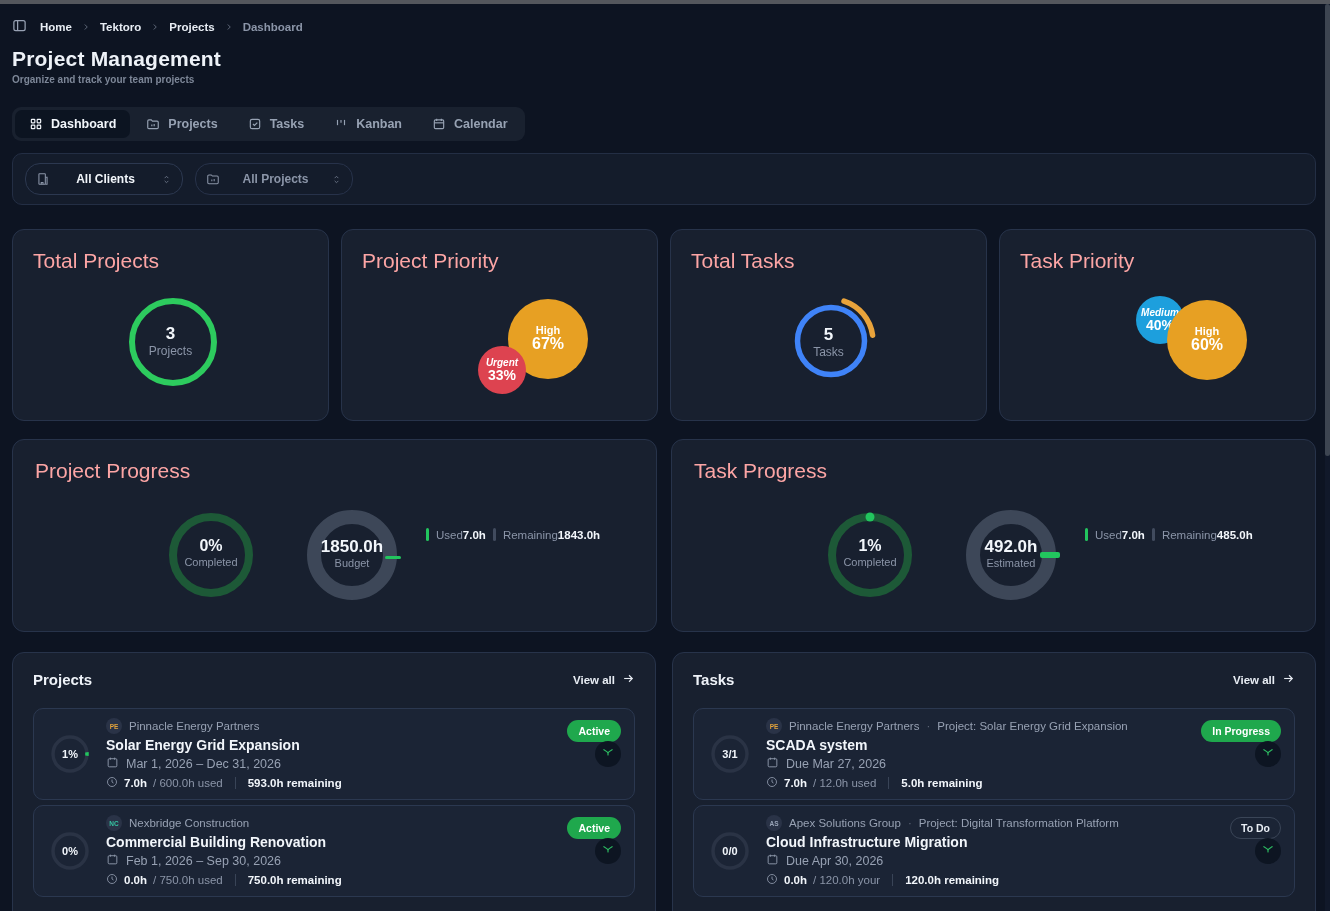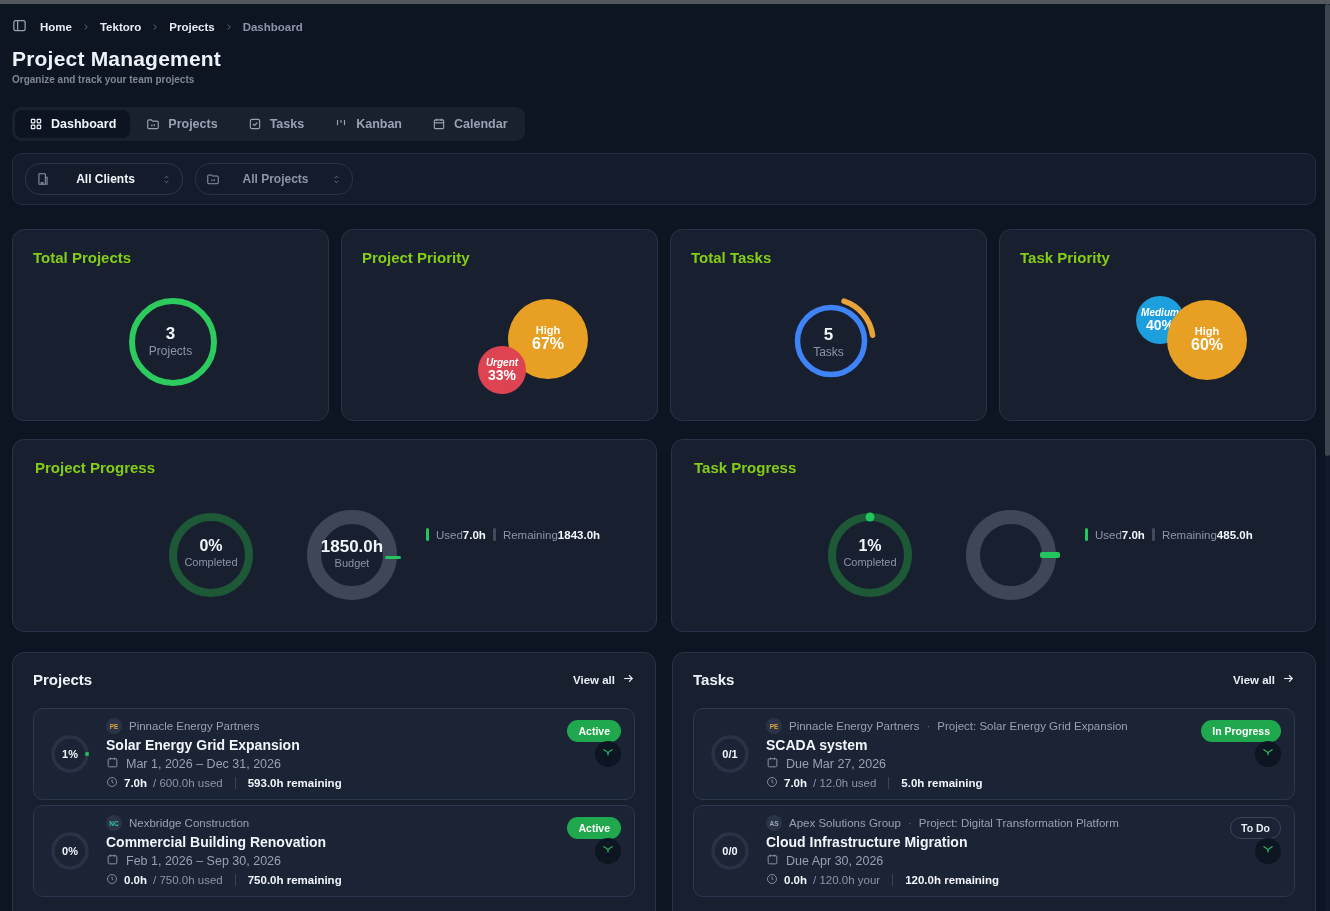--- a/index.html
+++ b/index.html
@@ -39,21 +39,21 @@
   .select .sel-icon { color:#8b95a8; display:flex; }
   .select .sel-label { flex:1; text-align:center; font-size:12px; font-weight:700; color:#f2f6fb; }
   .select.dim { border-color:#27324a; }
   .select.dim .sel-label { color:#8b95a8; }
   .select .sel-chevrons { color:#6b7587; display:flex; }
 
   
   .stats-row { margin-top:24px; display:grid; grid-template-columns:repeat(4,1fr); gap:12px; }
   .card { background:#18202f; border:1px solid #27334a; border-radius:12px; position:relative; }
   .stat-card { height:192px; padding:19px 20px; }
-  .card-title { font-size:15px; font-weight:700; color:#84cc16; }
+  .card-title { font-size:21px; font-weight:400; color:#fca5a5; }
   .chart-layer { position:absolute; inset:0; }
   .ring-text { position:absolute; left:0; width:100%; text-align:center; line-height:1.25; }
   .ring-text .rt-value { font-size:17px; font-weight:700; color:#f2f6fb; }
   .ring-text .rt-label { font-size:12px; color:#8b95a8; }
 
   .bubble { position:absolute; border-radius:50%; display:flex; flex-direction:column; align-items:center;
             justify-content:center; color:#fff; font-weight:700; line-height:1.02; text-align:center; }
   .b-label-lg { font-size:11px; } .b-pct-lg { font-size:16px; }
   .b-label-sm { font-size:10px;font-style:italic; } .b-pct-sm { font-size:14px; }
   .pp-high   { width:80px; height:80px; left:166px; top:69px;  background:#e7a023; }
@@ -348,20 +348,24 @@
         <circle cx="45" cy="7" r="4.5" fill="#22c55e"></circle>
       </svg>
       <div class="ring-text" style="left:108px; width:180px; top:96px;">
         <div class="rt-value" style="font-size:16px;">1%</div>
         <div class="rt-label" style="font-size:11px;">Completed</div>
       </div>
       <svg class="pring" style="left:292px; top:68px;" width="94" height="94" viewBox="0 0 94 94">
         <circle cx="47" cy="47" r="38" fill="none" stroke="#3d4758" stroke-width="14"></circle>
       </svg>
       <div class="green-dash" style="left:368px; top:112px; width:20px; height:6px;"></div>
+      <div class="ring-text" style="left:249px; width:180px; top:96px;">
+        <div class="rt-value">492.0h</div>
+        <div class="rt-label" style="font-size:11px;">Estimated</div>
+      </div>
       <div class="legend">
         <div class="legend-row">
           <span class="legend-bar used"></span>
           <span class="legend-label">Used</span>
           <span class="legend-value">7.0h</span>
         </div>
         <div class="legend-row">
           <span class="legend-bar rem"></span>
           <span class="legend-label">Remaining</span>
           <span class="legend-value">485.0h</span>
@@ -479,21 +483,21 @@
                 <polyline points="13 6 19 12 13 18"></polyline>
               </svg></span>
         </span>
       </div>
 
       <div class="item-row">
         <div class="item-ring">
           <svg width="40" height="40" viewBox="0 0 40 40">
               <circle cx="20" cy="20" r="17" fill="none" stroke="#2a3345" stroke-width="3.5"></circle>
             </svg>
-          <span class="ir-text">0/1</span>
+          <span class="ir-text">3/1</span>
         </div>
         <div class="item-main">
           <div class="client-line">
             <span class="avatar amber">PE</span>
             <span>Pinnacle Energy Partners</span>
             <span class="dot-sep">·</span>
             <span>Project: Solar Energy Grid Expansion</span>
           </div>
           <div class="item-title">SCADA system</div>
           <div class="meta-line">

